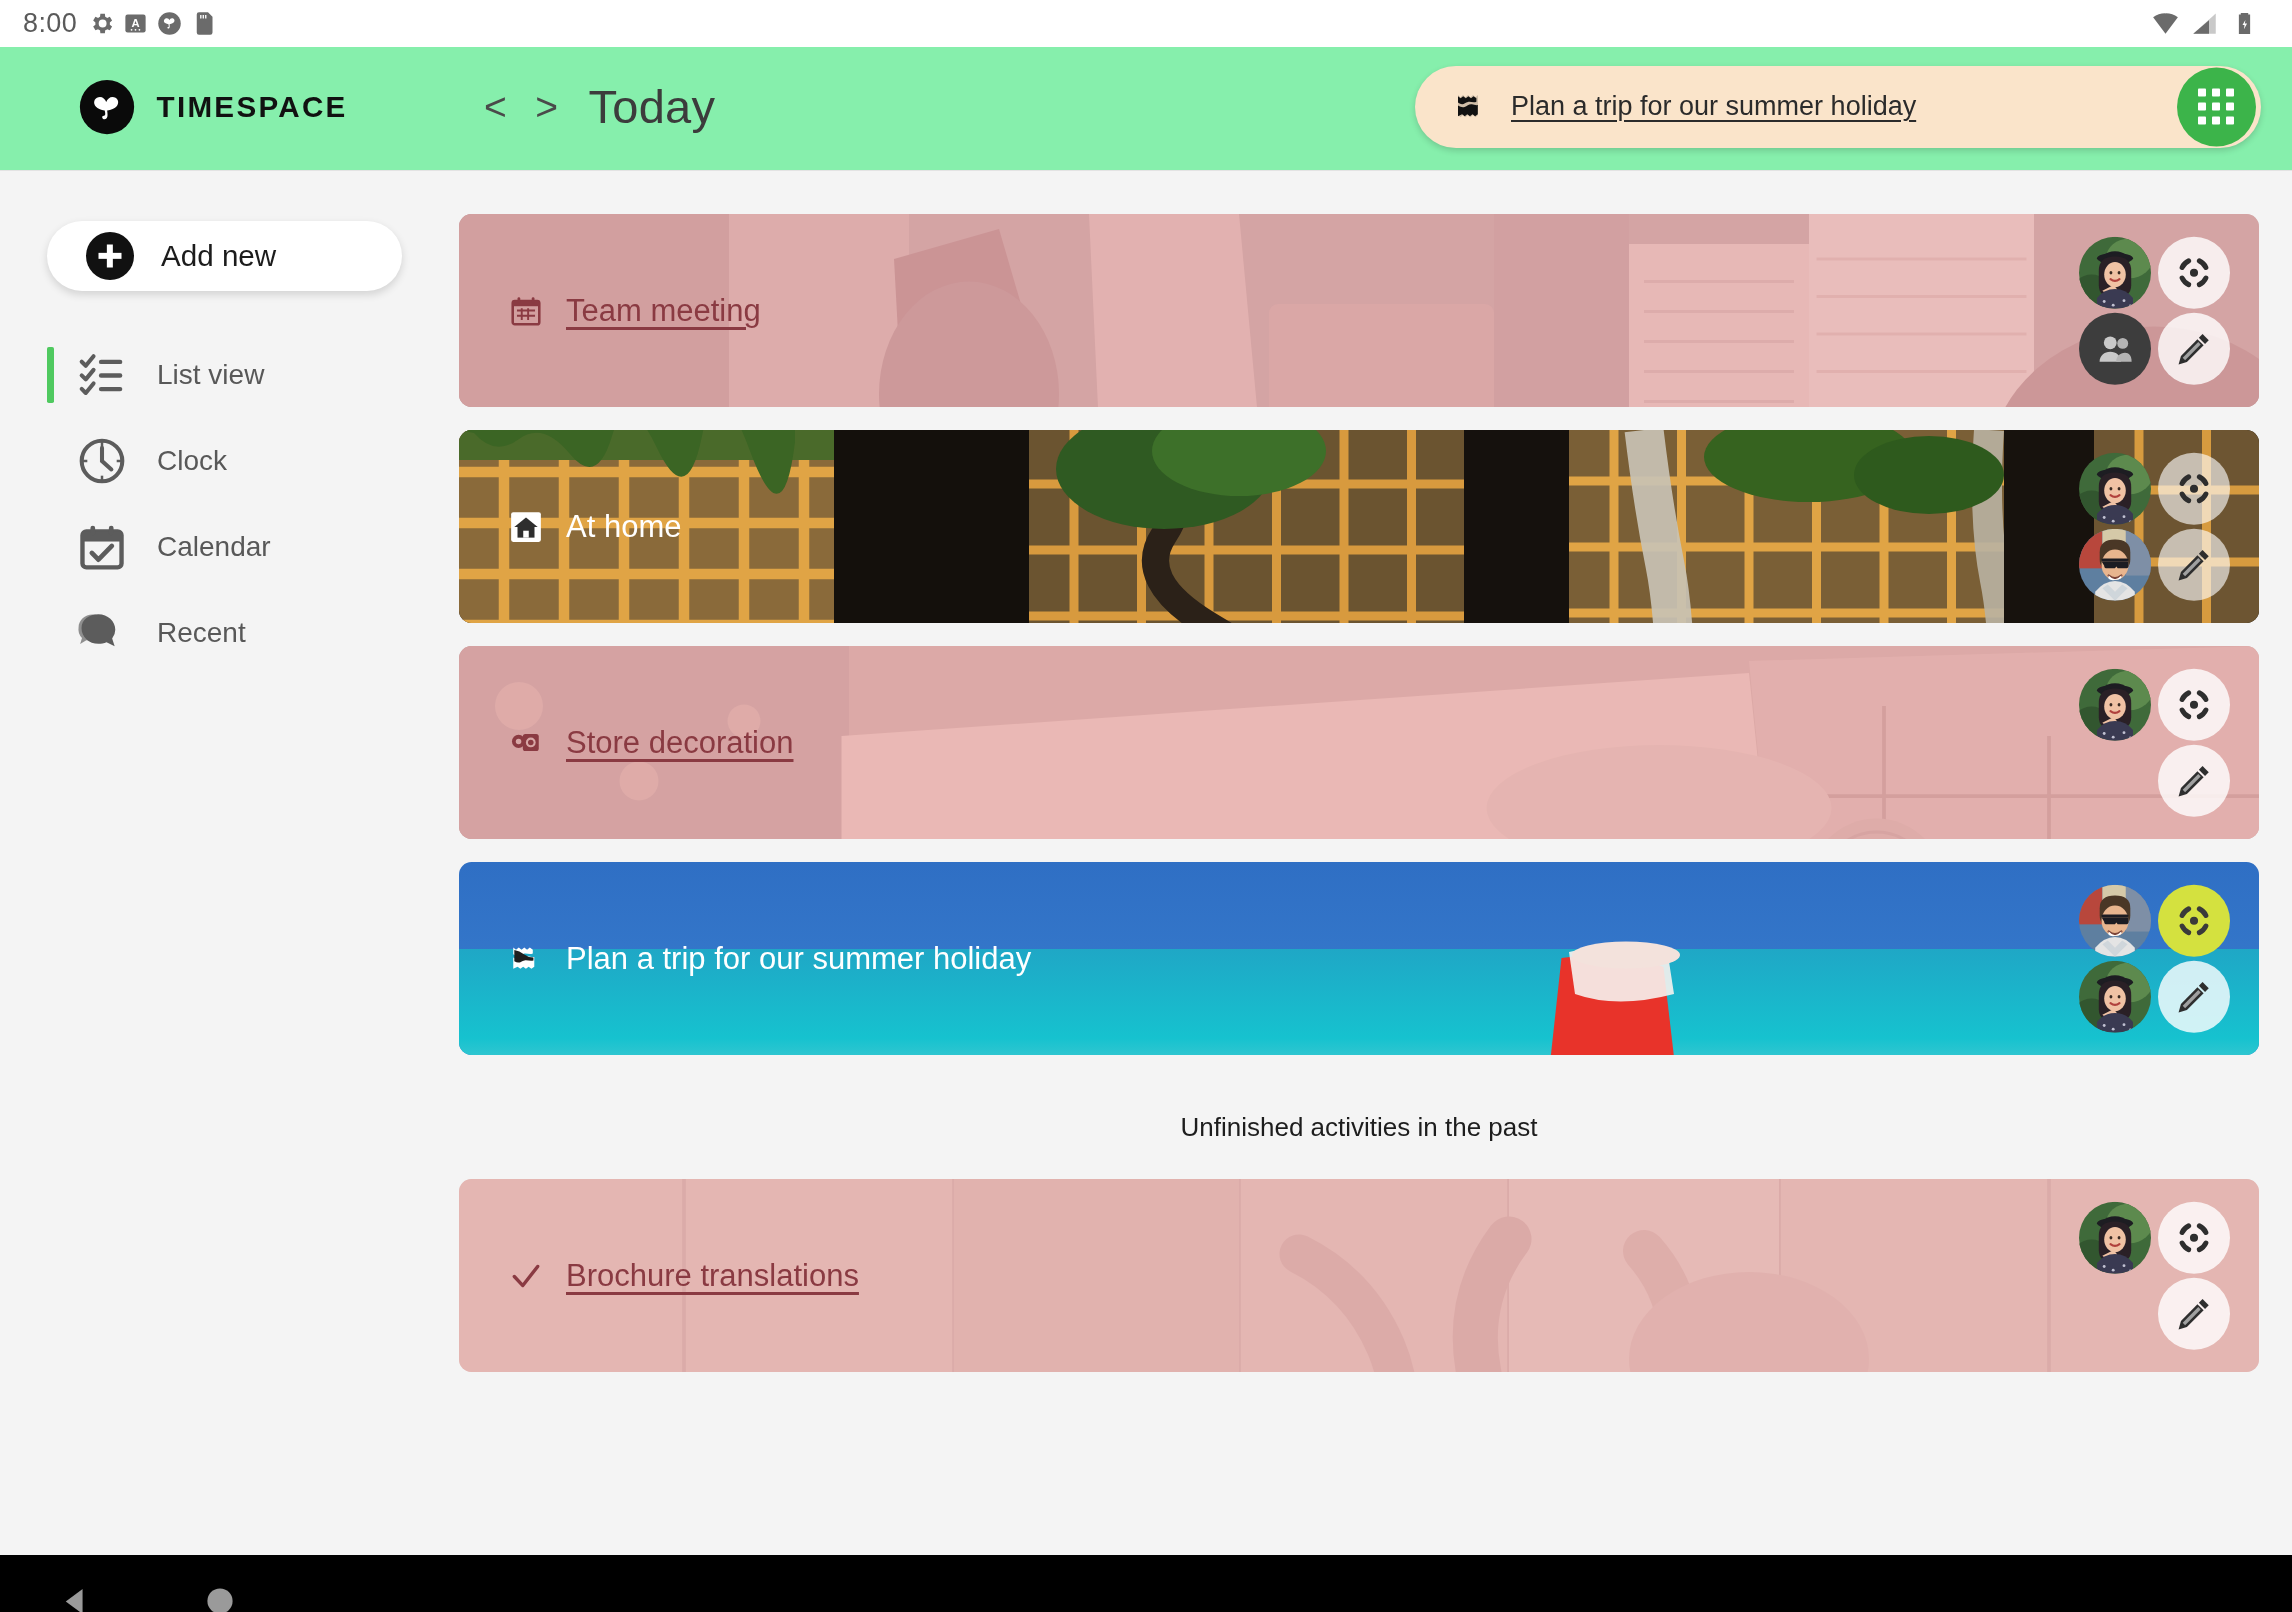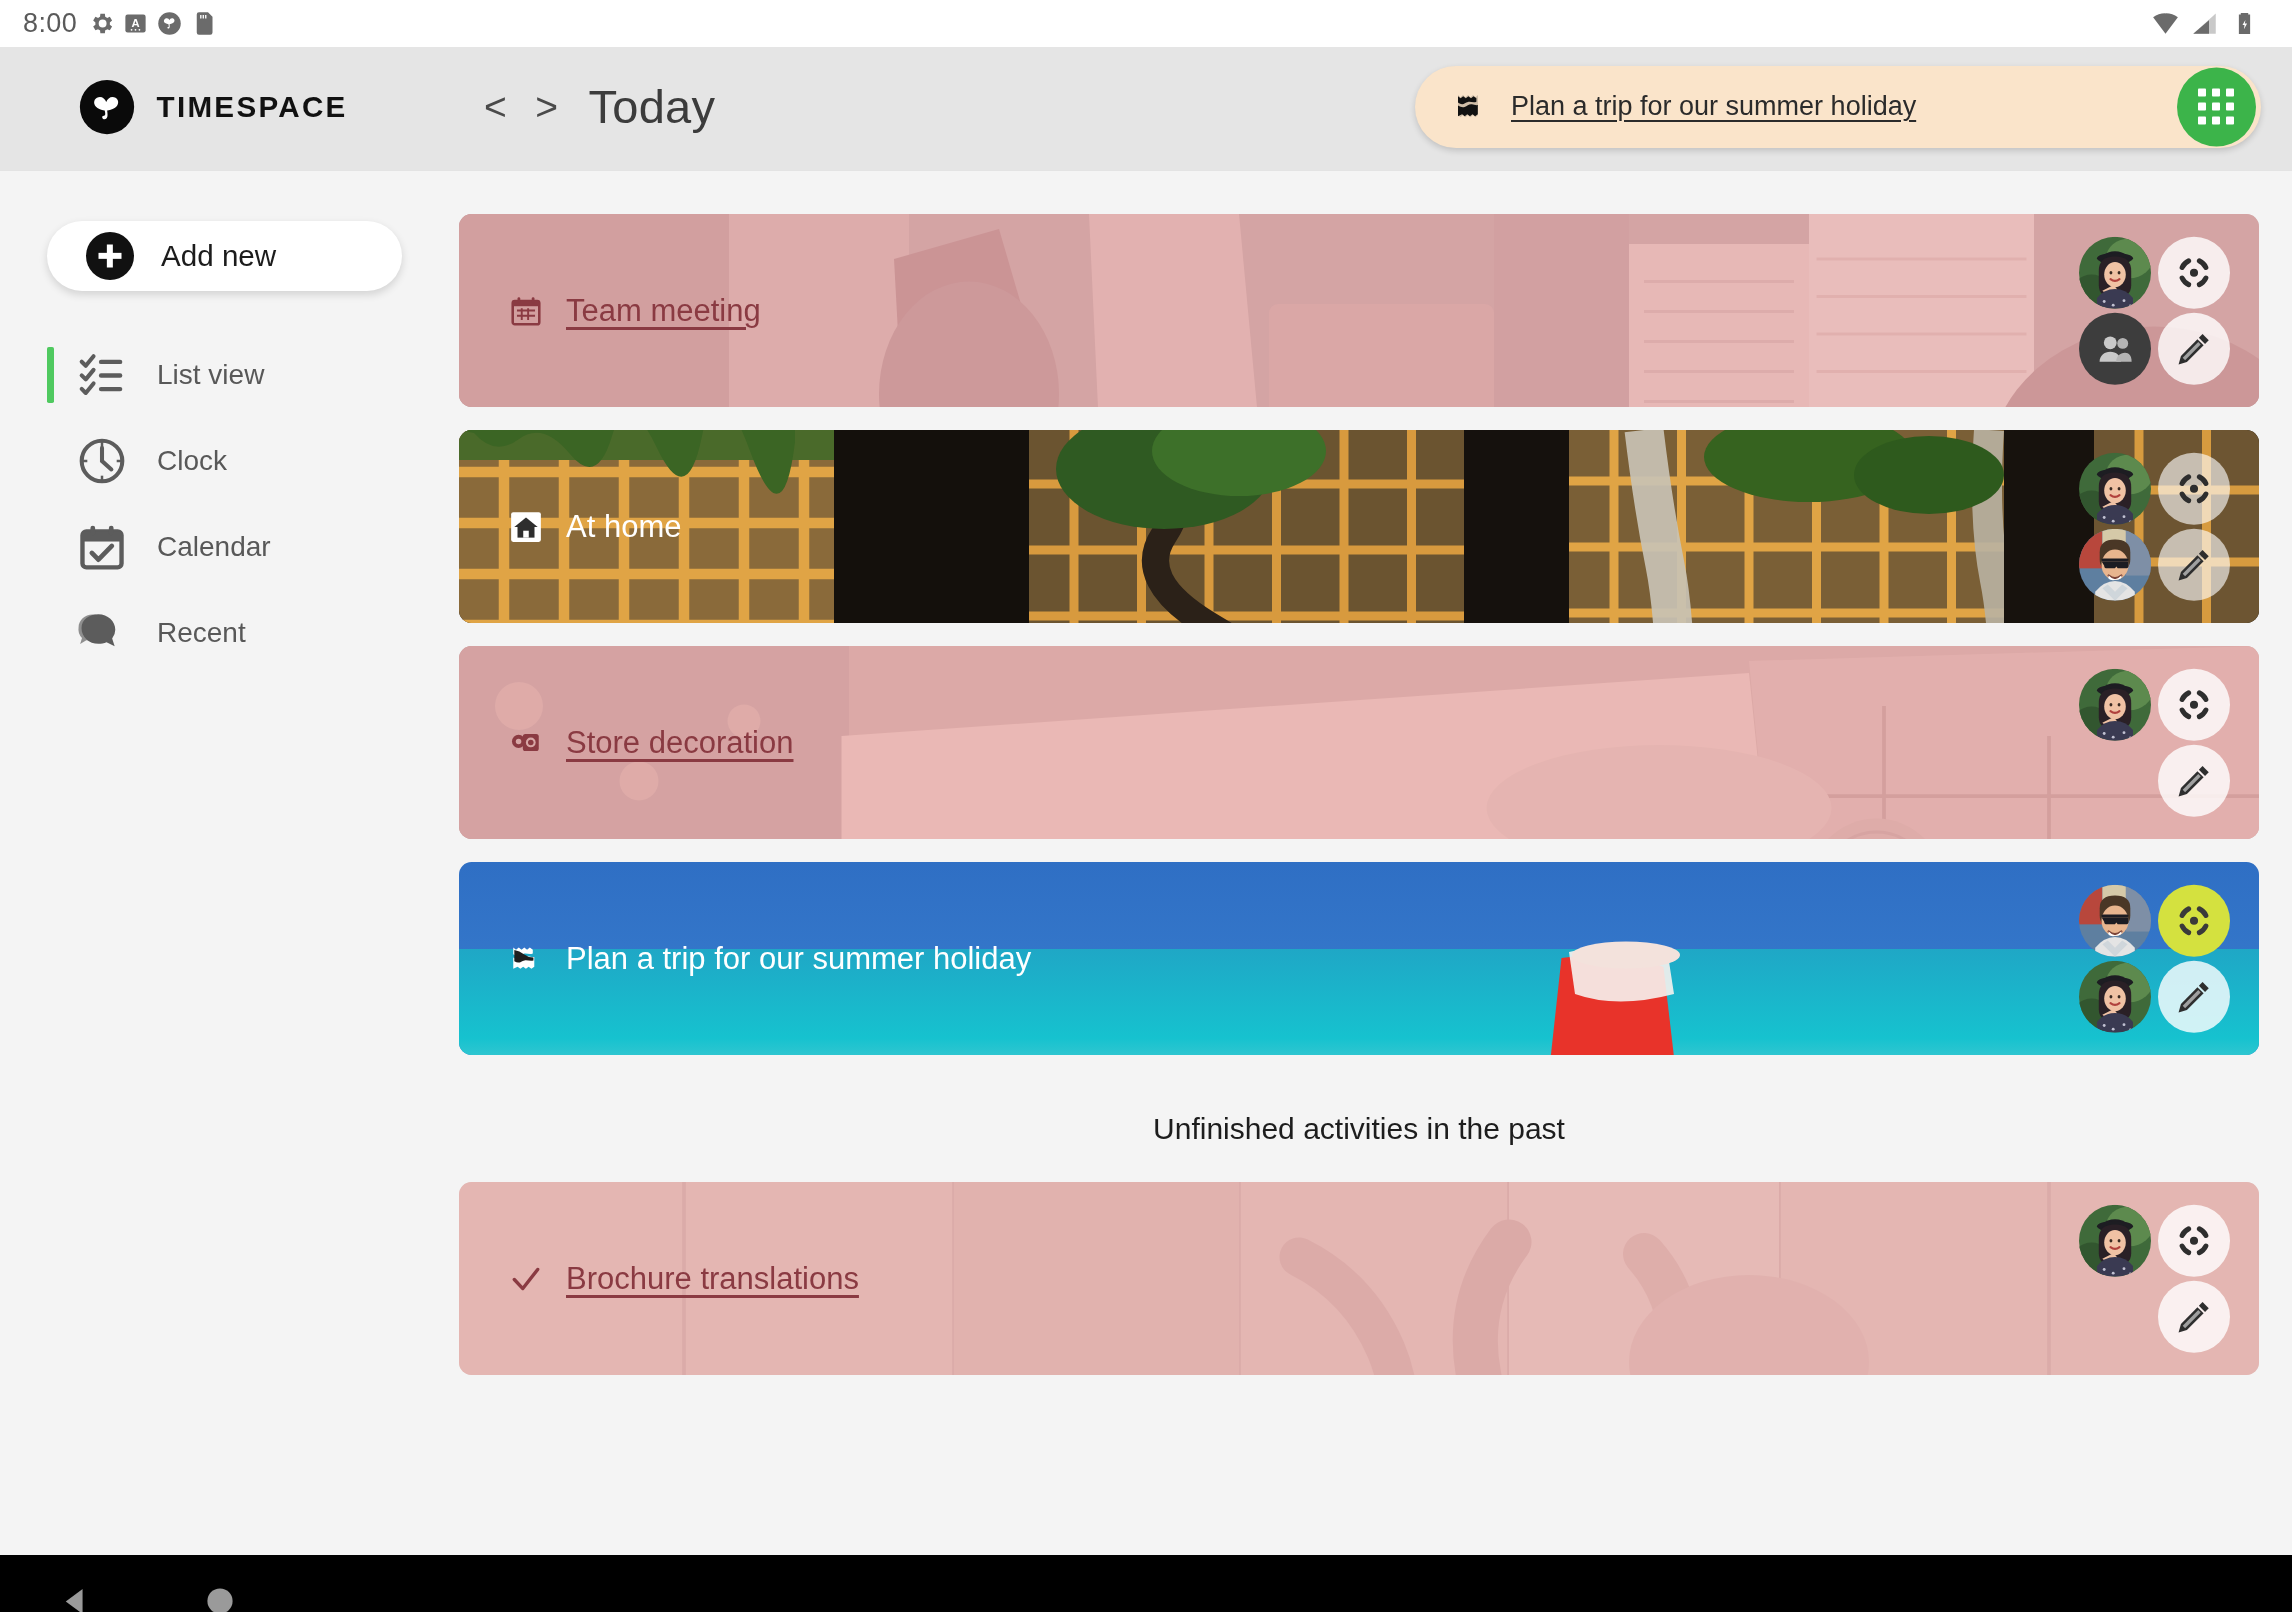--- a/index.html
+++ b/index.html
@@ -25,21 +25,21 @@
   }
   .sb-icon { width: 27px; height: 27px; display: block; }
   .sb-right {
     margin-left: auto; display: flex; align-items: center; gap: 12.5px;
     padding-right: 12.5px;
   }
 
   
   .appheader {
     height: 124px; width: 100%;
-    background: #e5e5e5;
+    background: #86efac;
     display: flex; align-items: center;
     padding: 0 32px 4px 79px;
     border-bottom: 1.8px solid #e3e3e3;
     position: relative;
   }
   .brand { display: flex; align-items: center; gap: 21.5px; }
   .brand-mark { width: 56px; height: 56px; display: block; }
   .brand-name {
     font-size: 29.6px; font-weight: 700; letter-spacing: 2.3px;
     color: #111; white-space: nowrap;
@@ -183,21 +183,21 @@
   .abtn.lighter { background: rgba(255,255,255,0.62); }
   .abtn.lime { background: #d4e13f; }
   .abtn.dark { background: #3d3d3d; }
   .abtn.blank { background: transparent; pointer-events: none; }
   .abtn svg { width: 38px; height: 38px; display: block; }
   .avatar { width: 72px; height: 72px; border-radius: 50%; overflow: hidden; }
   .avatar svg { width: 72px; height: 72px; }
 
   .section-title {
     text-align: center;
-    font-size: 30px; color: #1d1d1d;
+    font-size: 26px; color: #1d1d1d;
     margin: 57px 0 36px 0;
   }
 
   
   .bottomnav {
     height: 92px; width: 100%;
     background: #000;
     display: flex; align-items: center;
   }
   .bn-back { margin-left: 56px; cursor: pointer; }

